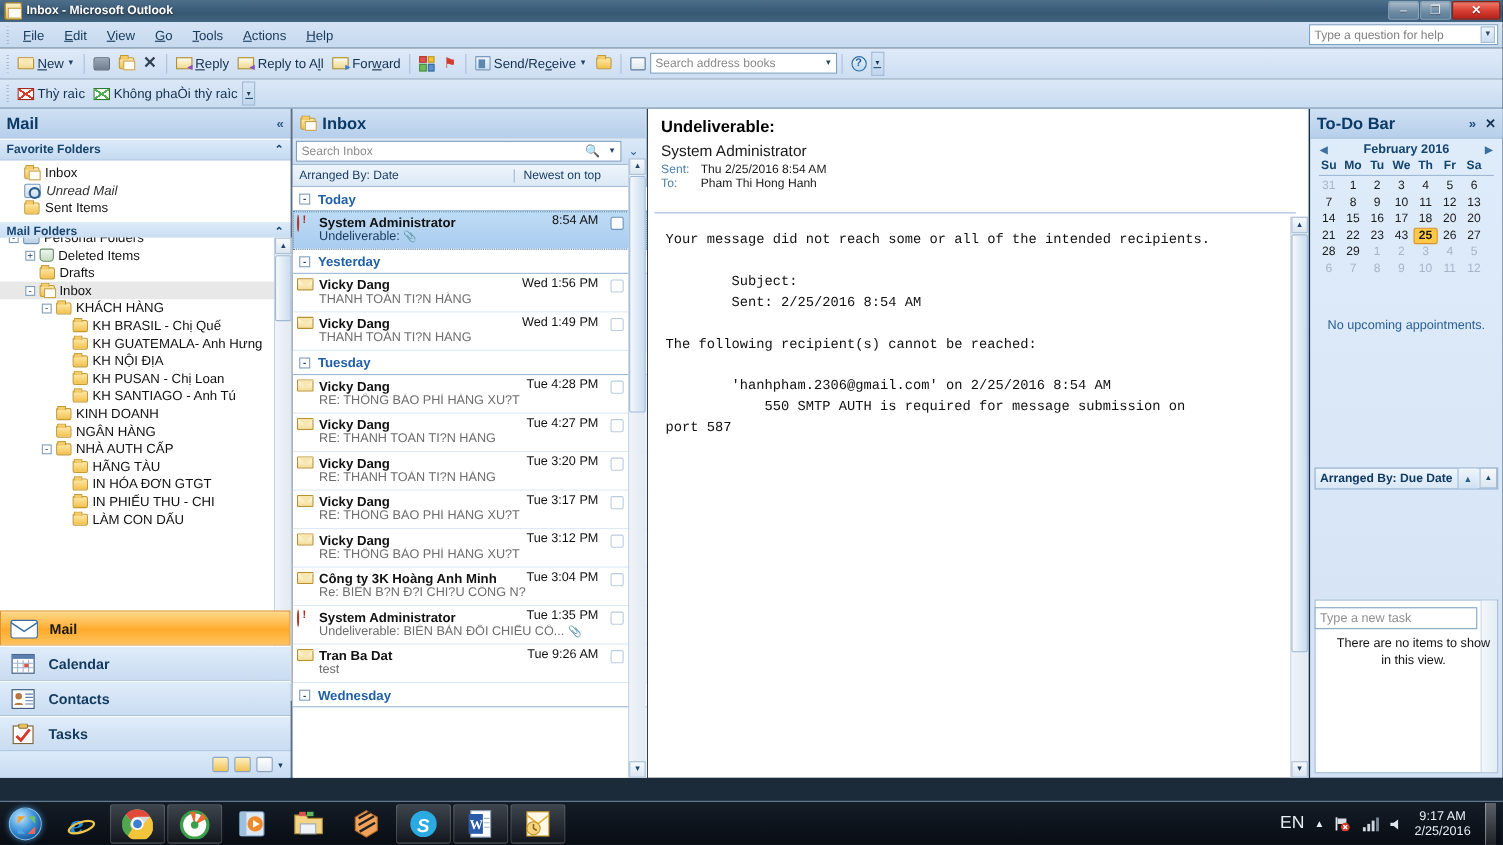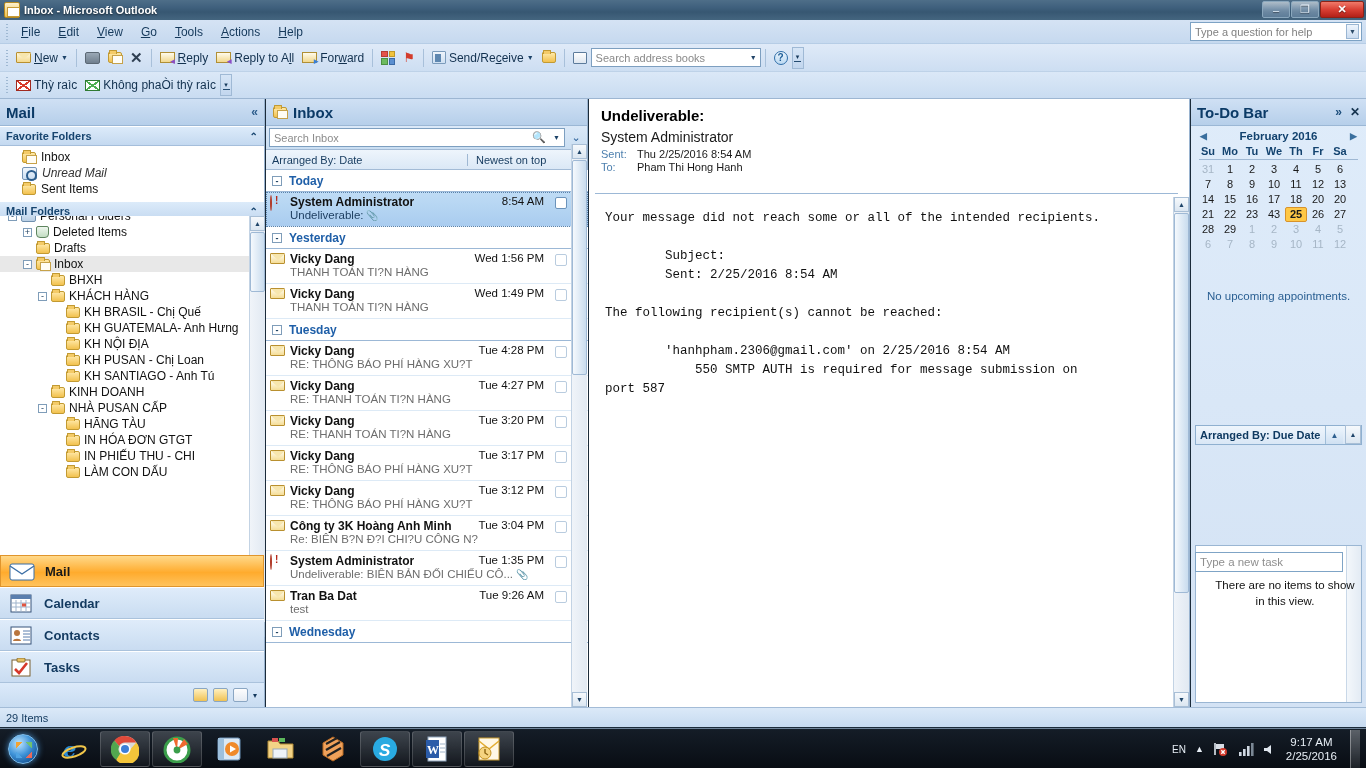--- a/index.html
+++ b/index.html
@@ -298,21 +298,21 @@
      background:
        linear-gradient(to bottom right,#f3a333 0 48%,transparent 48%) no-repeat 0 0/7px 7px,
        linear-gradient(to bottom left,#6fc06f 0 48%,transparent 48%) no-repeat 9px 0/7px 7px,
        linear-gradient(to top right,#4fa3e3 0 48%,transparent 48%) no-repeat 0 9px/7px 7px,
        linear-gradient(to top left,#e86a5c 0 48%,transparent 48%) no-repeat 9px 9px/7px 7px; }
   .tbitem { width:50px; height:36px; margin-left:2px; display:flex; align-items:center; justify-content:center;
      border:1px solid rgba(255,255,255,.16); border-radius:3px;
      background:linear-gradient(to bottom,rgba(255,255,255,.18),rgba(255,255,255,.04)); }
   .tbitem.plain { border-color:transparent; background:transparent; }
   .tray { position:absolute; right:0; top:0; height:40px; display:flex; align-items:center; gap:9px; padding-right:6px; color:#e7eef5; }
-  .tray .lang { font-size:10px; }
+  .tray .lang { font-size:16px; }
   .clock { text-align:center; font-size:11.5px; line-height:14px; }
   .showdesk { width:10px; height:38px; margin-left:4px;
      background:linear-gradient(to bottom,rgba(255,255,255,.3),rgba(255,255,255,.08));
      border-left:1px solid rgba(255,255,255,.35); }
 
   
   .gbox { display:flex; align-items:center; justify-content:center; }
 </style>
 </head>
 <body>
@@ -479,71 +479,71 @@
             <span>Drafts</span>
           </div>
           <div class="tr sel">
             <span style="display:inline-block;width:23px"></span>
             <span class="exp">-</span>
             <span class="ic ic-folder mail" style="margin-right:4px;"></span>
             <span>Inbox</span>
           </div>
           <div class="tr">
             <span style="display:inline-block;width:38px"></span>
-            <span class="exp blank"></span>
-            <span class="ic ic-folder" style="margin-right:4px;"></span>
-            <span>BHXH</span>
+            <span class="exp">-</span>
+            <span class="ic ic-folder" style="margin-right:4px;"></span>
+            <span>KHÁCH HÀNG</span>
+          </div>
+          <div class="tr">
+            <span style="display:inline-block;width:53px"></span>
+            <span class="exp blank"></span>
+            <span class="ic ic-folder" style="margin-right:4px;"></span>
+            <span>KH BRASIL - Chị Quế</span>
+          </div>
+          <div class="tr">
+            <span style="display:inline-block;width:53px"></span>
+            <span class="exp blank"></span>
+            <span class="ic ic-folder" style="margin-right:4px;"></span>
+            <span>KH GUATEMALA- Anh Hưng</span>
+          </div>
+          <div class="tr">
+            <span style="display:inline-block;width:53px"></span>
+            <span class="exp blank"></span>
+            <span class="ic ic-folder" style="margin-right:4px;"></span>
+            <span>KH NỘI ĐỊA</span>
+          </div>
+          <div class="tr">
+            <span style="display:inline-block;width:53px"></span>
+            <span class="exp blank"></span>
+            <span class="ic ic-folder" style="margin-right:4px;"></span>
+            <span>KH PUSAN - Chị Loan</span>
+          </div>
+          <div class="tr">
+            <span style="display:inline-block;width:53px"></span>
+            <span class="exp blank"></span>
+            <span class="ic ic-folder" style="margin-right:4px;"></span>
+            <span>KH SANTIAGO - Anh Tú</span>
+          </div>
+          <div class="tr">
+            <span style="display:inline-block;width:38px"></span>
+            <span class="exp blank"></span>
+            <span class="ic ic-folder" style="margin-right:4px;"></span>
+            <span>KINH DOANH</span>
+          </div>
+          <div class="tr">
+            <span style="display:inline-block;width:38px"></span>
+            <span class="exp blank"></span>
+            <span class="ic ic-folder" style="margin-right:4px;"></span>
+            <span>NGÂN HÀNG</span>
           </div>
           <div class="tr">
             <span style="display:inline-block;width:38px"></span>
             <span class="exp">-</span>
             <span class="ic ic-folder" style="margin-right:4px;"></span>
-            <span>KHÁCH HÀNG</span>
-          </div>
-          <div class="tr">
-            <span style="display:inline-block;width:53px"></span>
-            <span class="exp blank"></span>
-            <span class="ic ic-folder" style="margin-right:4px;"></span>
-            <span>KH BRASIL - Chị Quế</span>
-          </div>
-          <div class="tr">
-            <span style="display:inline-block;width:53px"></span>
-            <span class="exp blank"></span>
-            <span class="ic ic-folder" style="margin-right:4px;"></span>
-            <span>KH GUATEMALA- Anh Hưng</span>
-          </div>
-          <div class="tr">
-            <span style="display:inline-block;width:53px"></span>
-            <span class="exp blank"></span>
-            <span class="ic ic-folder" style="margin-right:4px;"></span>
-            <span>KH NỘI ĐỊA</span>
-          </div>
-          <div class="tr">
-            <span style="display:inline-block;width:53px"></span>
-            <span class="exp blank"></span>
-            <span class="ic ic-folder" style="margin-right:4px;"></span>
-            <span>KH PUSAN - Chị Loan</span>
-          </div>
-          <div class="tr">
-            <span style="display:inline-block;width:53px"></span>
-            <span class="exp blank"></span>
-            <span class="ic ic-folder" style="margin-right:4px;"></span>
-            <span>KH SANTIAGO - Anh Tú</span>
-          </div>
-          <div class="tr">
-            <span style="display:inline-block;width:38px"></span>
-            <span class="exp blank"></span>
-            <span class="ic ic-folder" style="margin-right:4px;"></span>
-            <span>KINH DOANH</span>
-          </div>
-          <div class="tr">
-            <span style="display:inline-block;width:38px"></span>
-            <span class="exp">-</span>
-            <span class="ic ic-folder" style="margin-right:4px;"></span>
-            <span>NHÀ PUSAN CẤP</span>
+            <span>NHÀ AUTH CẤP</span>
           </div>
           <div class="tr">
             <span style="display:inline-block;width:53px"></span>
             <span class="exp blank"></span>
             <span class="ic ic-folder" style="margin-right:4px;"></span>
             <span>HÃNG TÀU</span>
           </div>
           <div class="tr">
             <span style="display:inline-block;width:53px"></span>
             <span class="exp blank"></span>
@@ -939,23 +939,20 @@
 
     <div class="tb-taskpanel">
       <div class="tb-task-sb"></div>
     </div>
     <div class="tb-newtask">
       <span>Type a new task</span>
     </div>
     <div class="tb-empty">There are no items to show in this view.</div>
   </div>
 
-  <div class="statusbar">
-    <span>29 Items</span>
-  </div>
 </div>
 
 <div class="taskbar">
   <div class="startorb">
       <div class="orb"></div>
     </div>
 
   <div class="tbitem plain">
     <svg width="28" height="28" viewBox="0 0 28 28">
         <text x="4" y="22" font-family="DejaVu Serif, serif" font-style="italic" font-size="21" fill="#2a8ad4" font-weight="bold">e</text>

